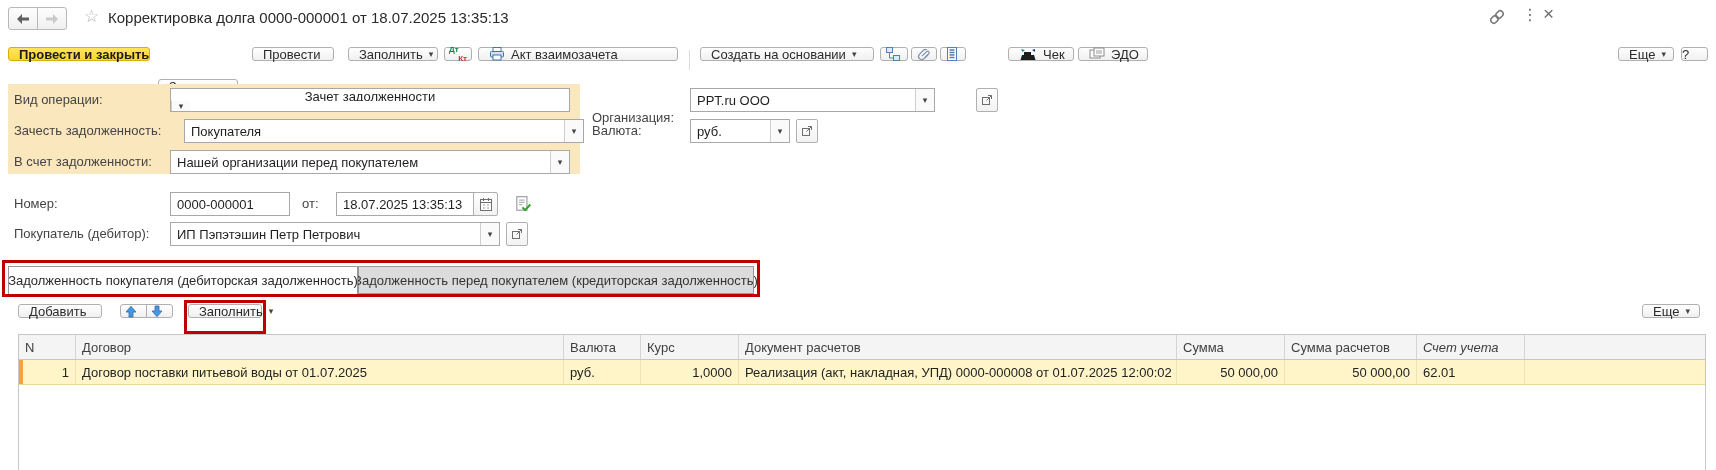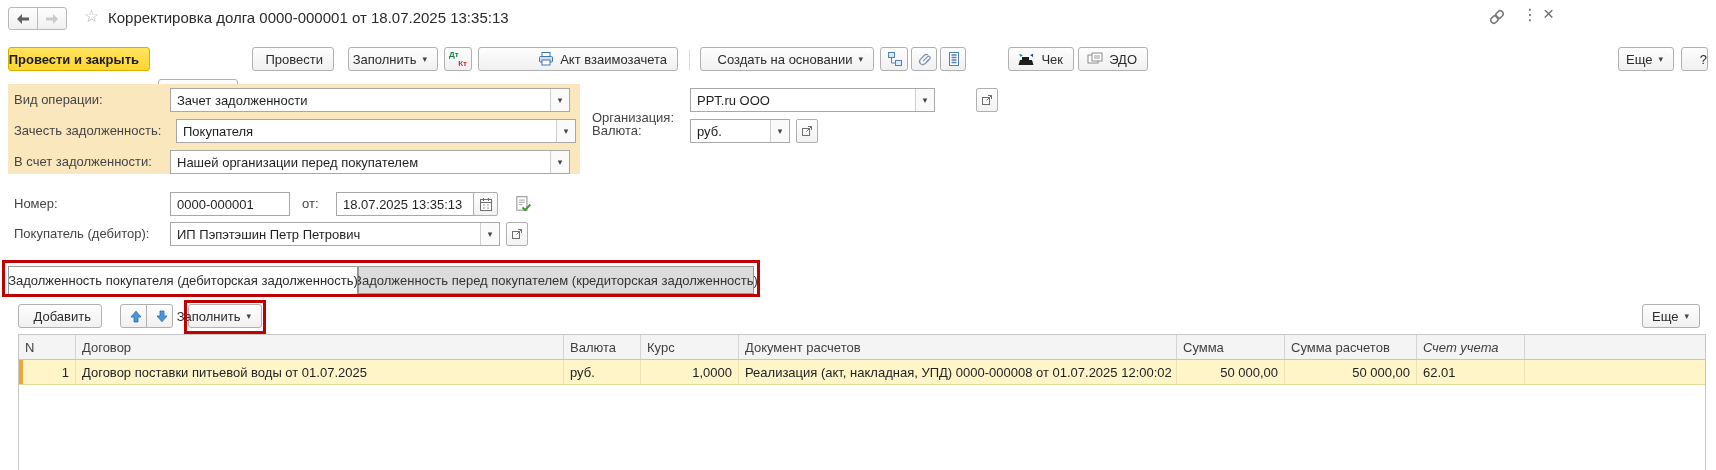--- a/index.html
+++ b/index.html
@@ -1,20 +1,20 @@
 <!DOCTYPE html>
 <html><head>
 <meta charset="utf-8">
 <style>
   html,body{margin:0;padding:0;background:#fff;}
   .app{position:relative;width:1716px;height:470px;background:#fff;overflow:hidden;
        font-family:"Liberation Sans","DejaVu Sans",sans-serif;font-size:13px;color:#2b2b2b;}
   .abs{position:absolute;}
   
-  .btn{position:absolute;display:flex;align-items:center;justify-content:flex-end;gap:6px;height:24px;
+  .btn{position:absolute;display:flex;align-items:center;justify-content:flex-start;gap:6px;height:14px;
        background:linear-gradient(#fefefe,#f0f0f0);border:1px solid #b0b0b0;border-radius:3px;
        box-sizing:border-box;white-space:nowrap;padding:0 10px;cursor:default;color:#2b2b2b;}
   .ybtn{background:linear-gradient(#ffe45e,#ffd530);border-color:#d8b100;font-weight:bold;color:#1c1c1c;}
   .caret{font-size:9px;color:#444;line-height:1;}
   .navbtn{position:absolute;top:7px;width:30px;height:23px;background:linear-gradient(#fdfdfd,#f0f0f0);
        border:1px solid #b8b8b8;box-sizing:border-box;display:flex;align-items:center;justify-content:center;}
   .iconbtn{padding:0 4px;}
   .divider{position:absolute;width:1px;background:#dcdcdc;}
   
   .creampanel{position:absolute;left:8px;top:84px;width:572px;height:90px;background:#fbe7be;}
@@ -172,27 +172,27 @@
     <span>Еще</span>
       <span class="caret">▾</span>
   </div>
   <div class="btn" style="left:1681px;top:47px;width:27px;padding:0;">
     <span>?</span>
   </div>
 
   <div class="creampanel"></div>
 
   <div class="lbl" style="left:14px;top:92px;">Вид операции:</div>
-  <div class="field" style="left:170px;top:88px;width:400px;">
+  <div class="field" style="left:170px;top:88px;width:400px;flex-direction:column;">
     <span class="txt">Зачет задолженности</span>
     <span class="dd">▾</span>
   </div>
 
   <div class="lbl" style="left:14px;top:123px;">Зачесть задолженность:</div>
-  <div class="field" style="left:176px;top:119px;width:400px;">
+  <div class="field" style="left:184px;top:119px;width:400px;">
     <span class="txt">Покупателя</span>
     <span class="dd">▾</span>
   </div>
 
   <div class="lbl" style="left:14px;top:154px;">В счет задолженности:</div>
   <div class="field" style="left:170px;top:150px;width:400px;">
     <span class="txt">Нашей организации перед покупателем</span>
     <span class="dd">▾</span>
   </div>
 

